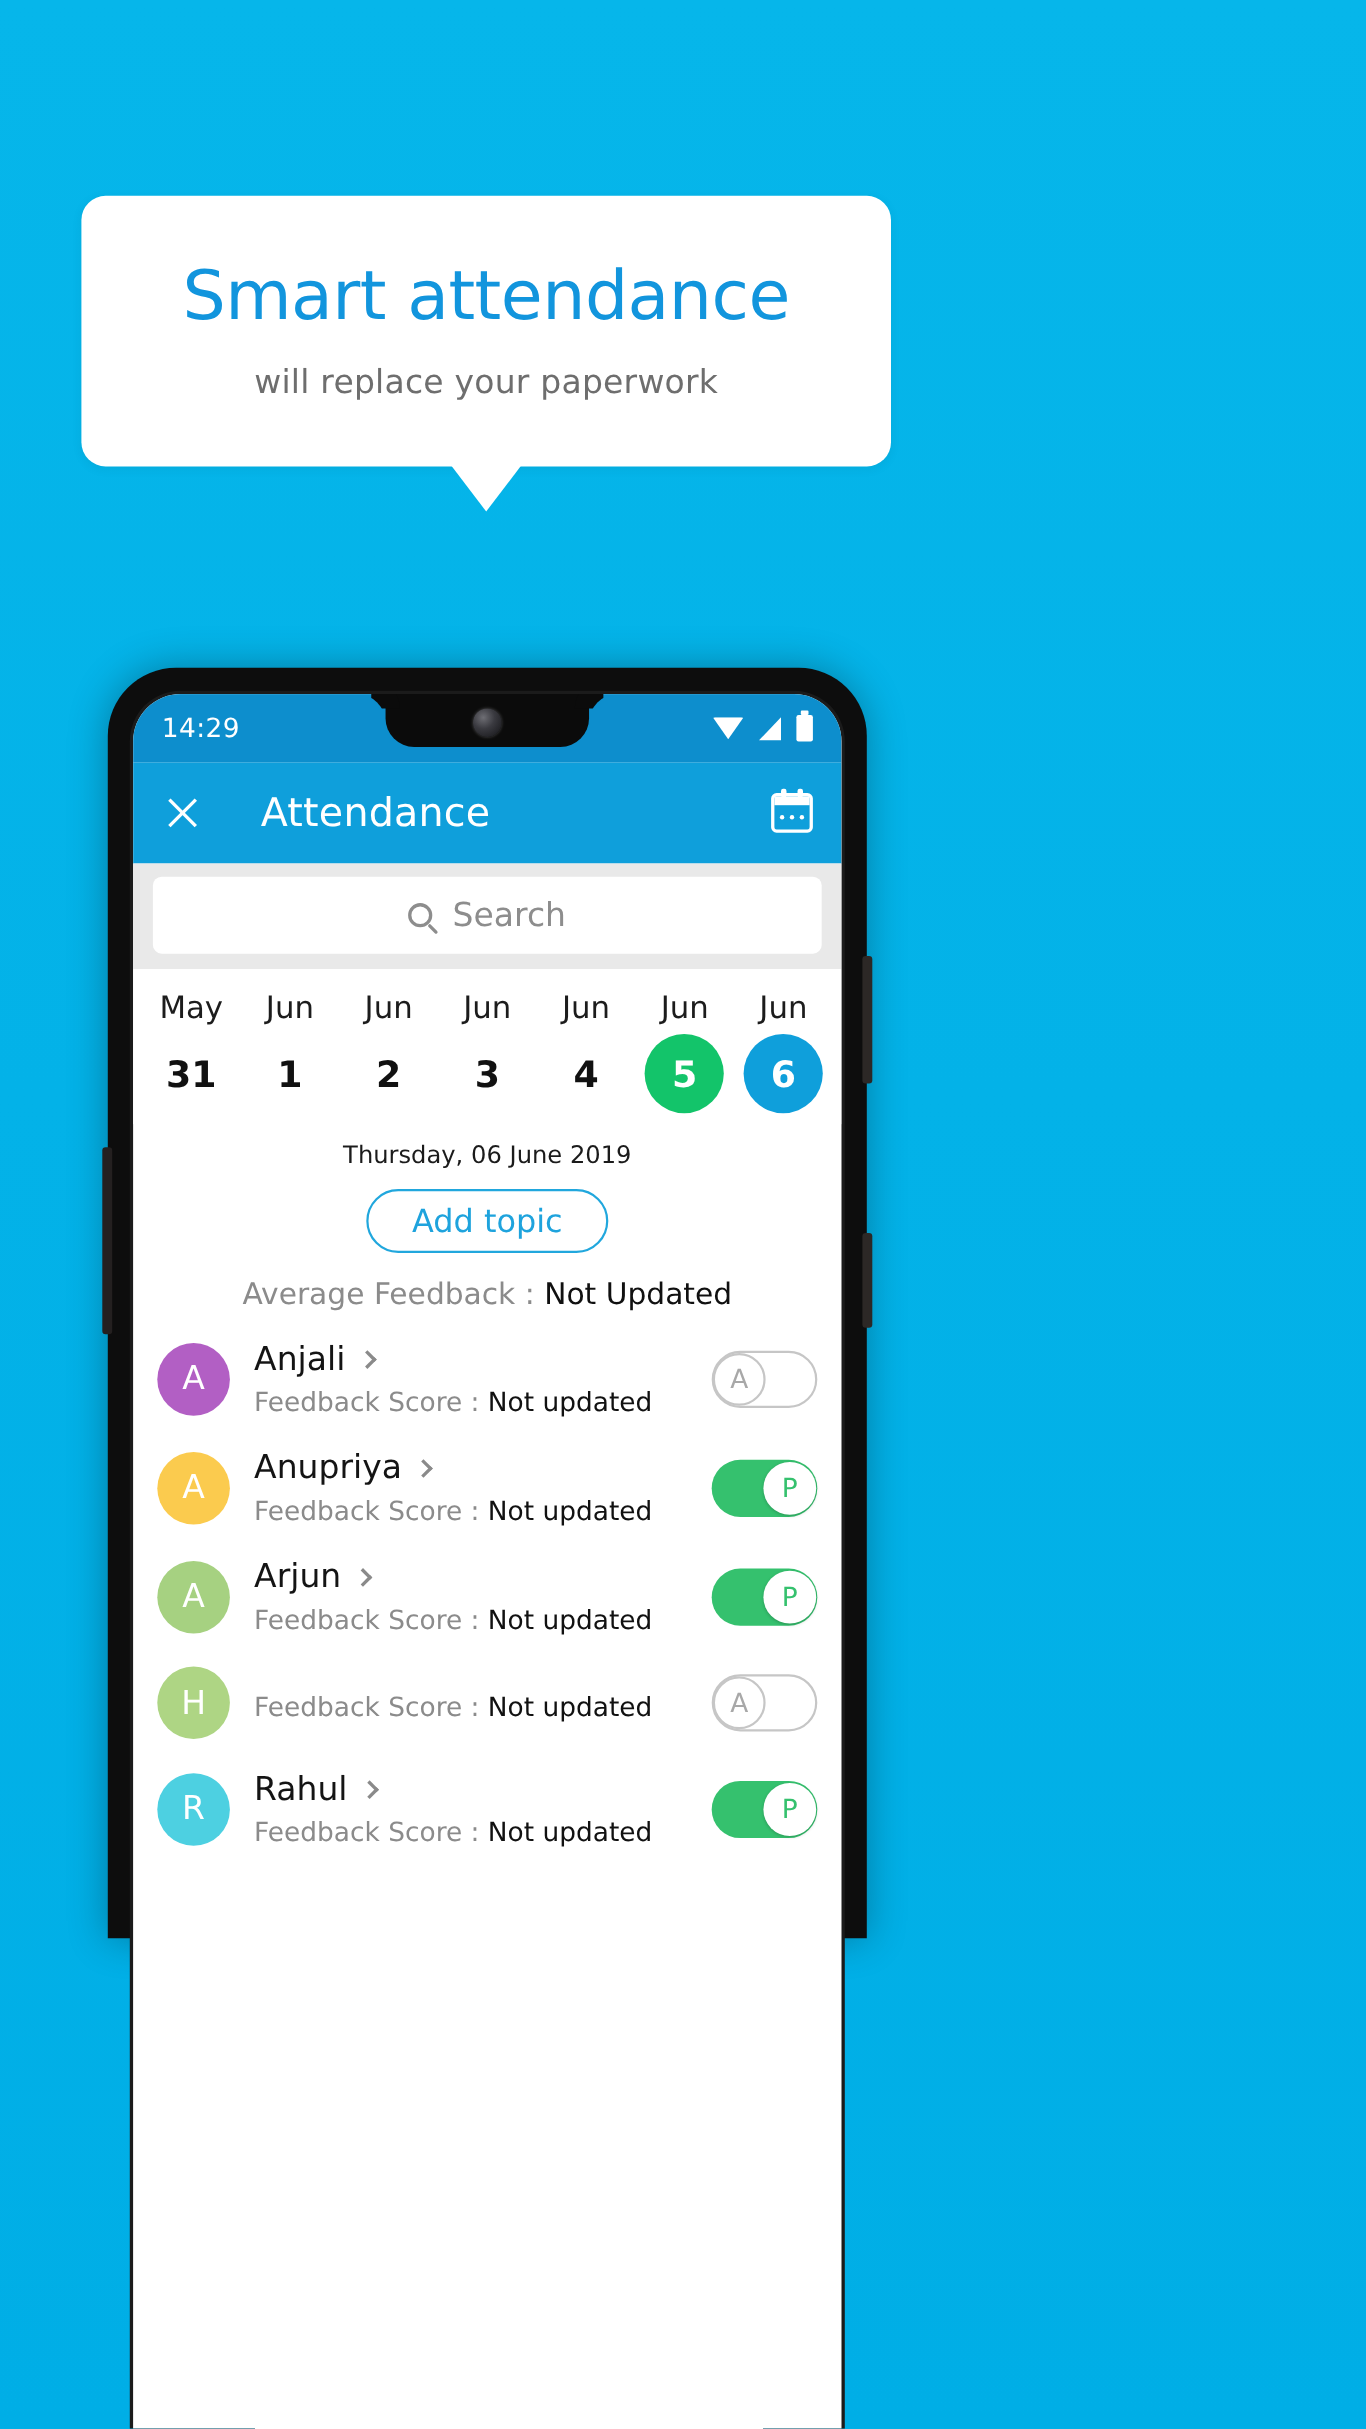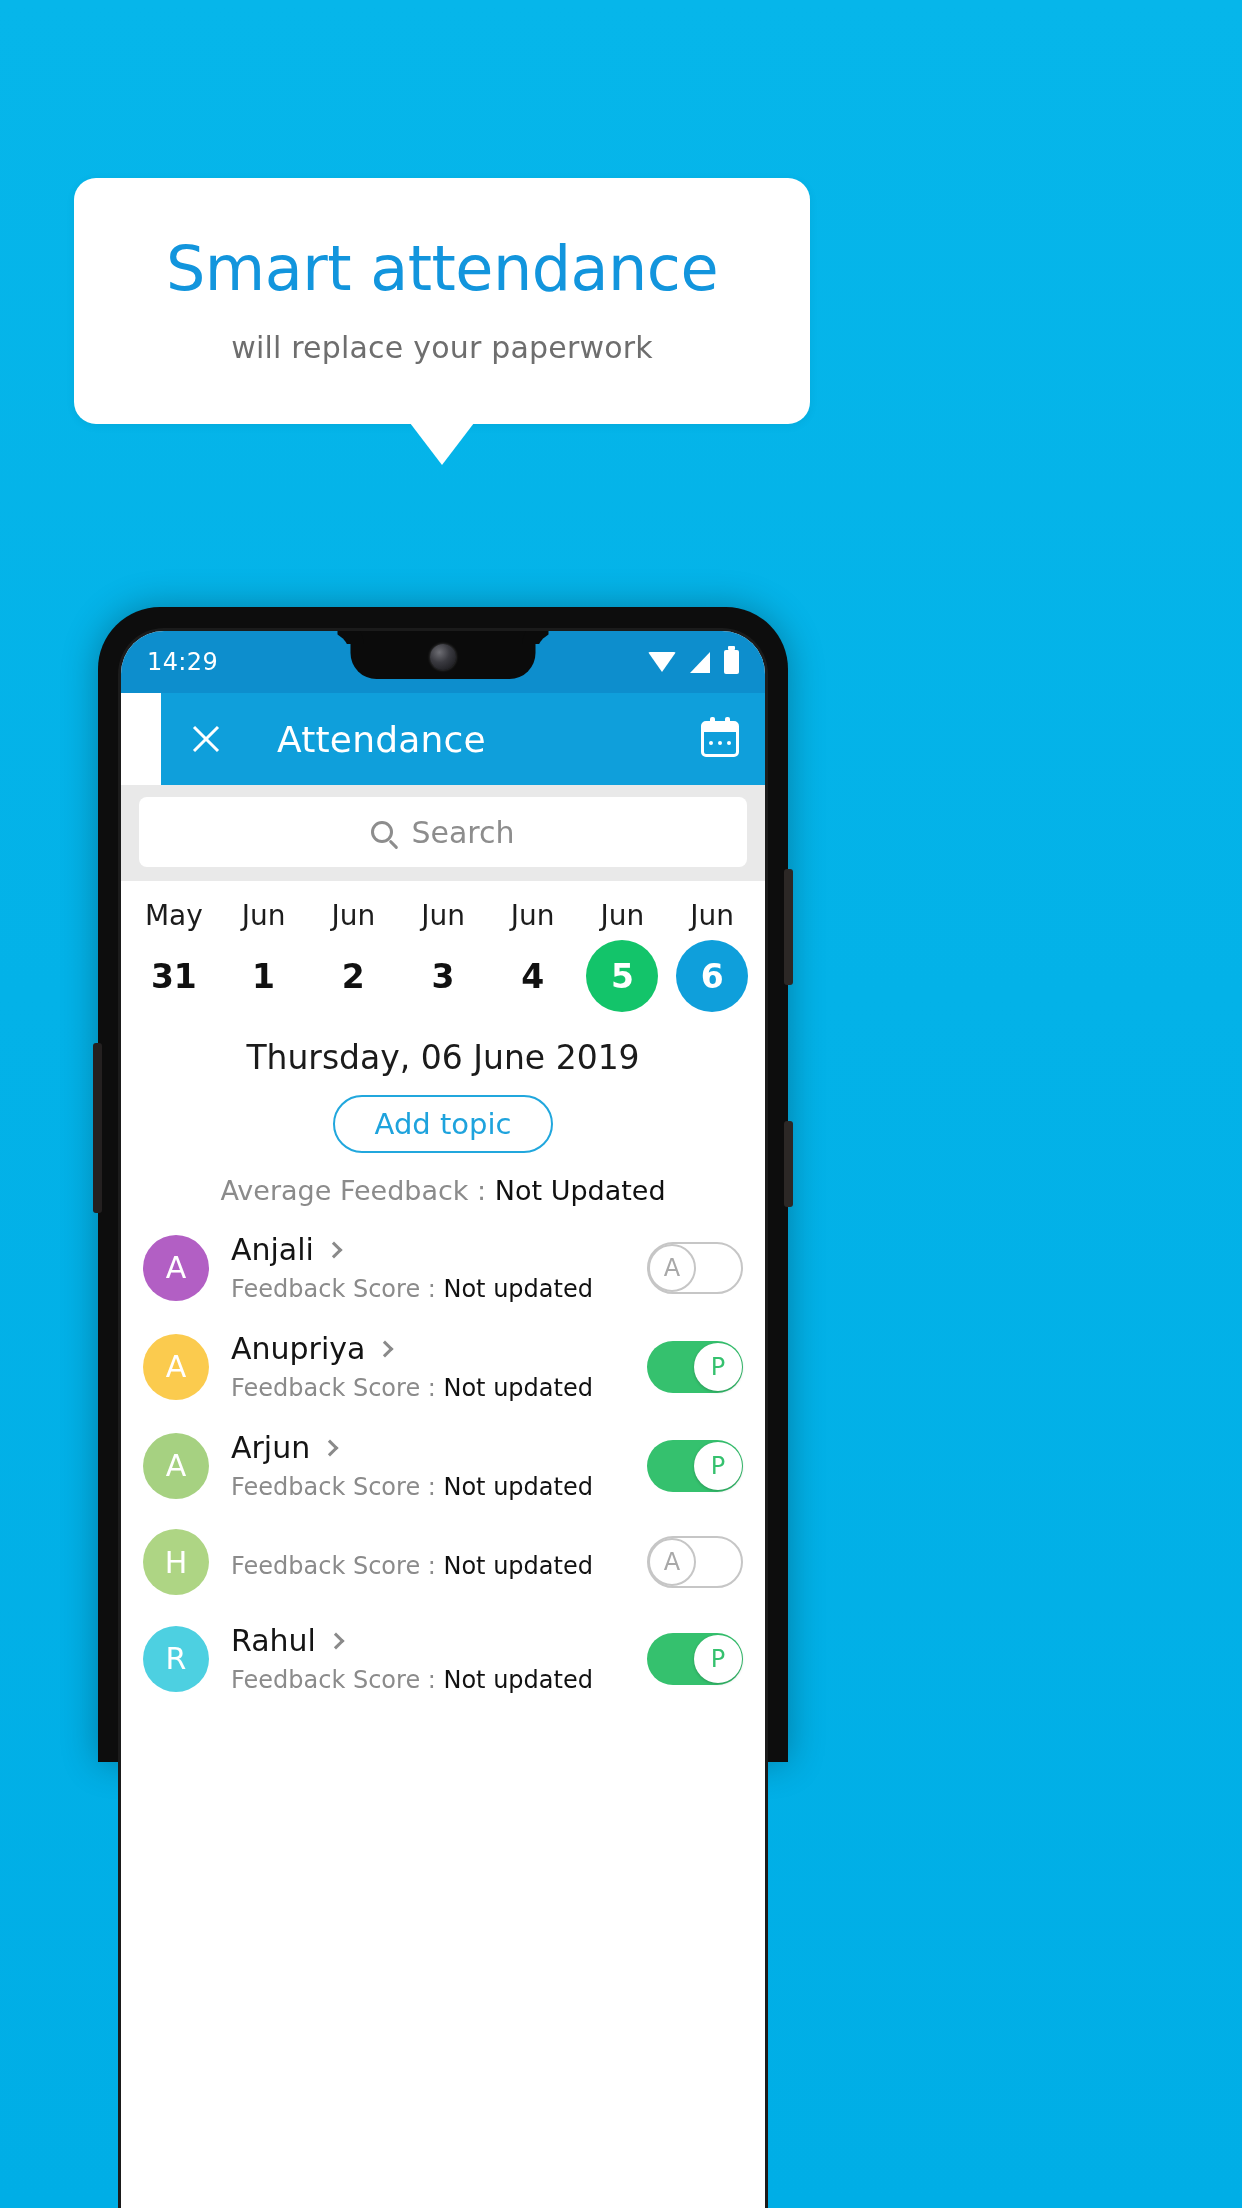--- a/index.html
+++ b/index.html
@@ -150,21 +150,20 @@
     box-shadow:0 0 3px rgba(255,255,255,.25);
   }
 
   
   #appbar {
     height:92px;
     background:#0f9fdb;
     display:flex; align-items:center;
     padding:0 26px;
     color:#fff;
-    margin-left:40px;
   }
   #close-x {
     width:38px;height:38px;position:relative;cursor:pointer;flex:none;
   }
   #close-x:before, #close-x:after{
     content:""; position:absolute; left:50%; top:50%;
     width:34px; height:3px; background:#fff;
   }
   #close-x:before{ transform:translate(-50%,-50%) rotate(45deg); }
   #close-x:after { transform:translate(-50%,-50%) rotate(-45deg); }
@@ -232,21 +231,21 @@
     width:72px;height:72px;border-radius:50%;
     display:flex;align-items:center;justify-content:center;
     font-size:33px;font-weight:700;color:#111;
   }
   .date-num.sel-green { background:#13c46a;color:#fff; }
   .date-num.sel-blue  { background:#0f9fdb;color:#fff; }
 
   
   #day-label {
     text-align:center;
-    font-size:33px;color:#1b1b1b;
+    font-size:22px;color:#1b1b1b;
     margin-top:16px;
   }
   #add-topic-wrap{ display:flex;justify-content:center;margin-top:18px;align-items:center; }
   #add-topic {
     border:2px solid #21a7dd;
     color:#1ea3dd;
     background:#fff;
     border-radius:32px;
     font-size:29px;
     padding:10px 40px;

